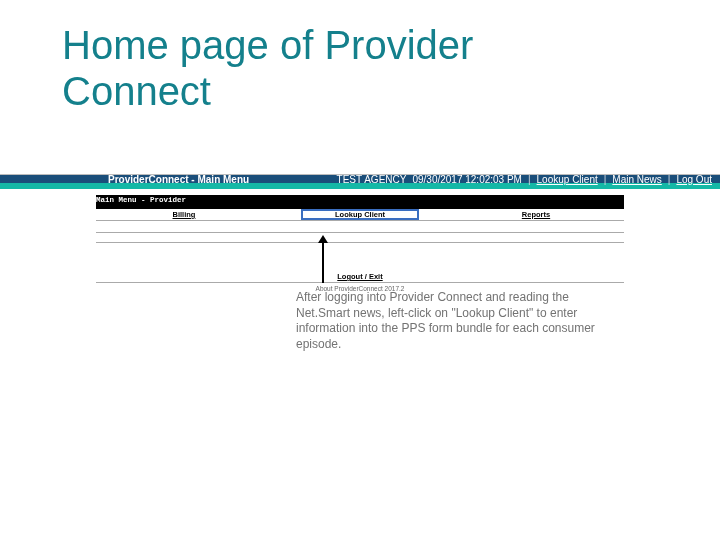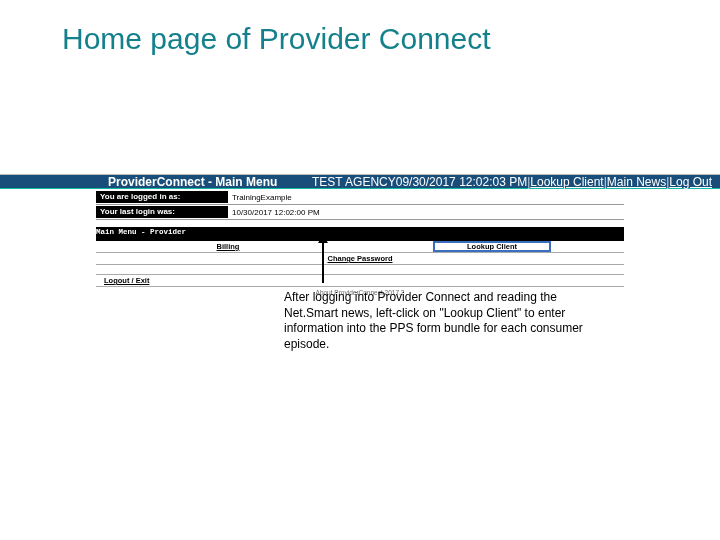--- a/index.html
+++ b/index.html
@@ -6,52 +6,52 @@
   body {
     width: 720px;
     height: 540px;
     background: #fff;
     font-family: Arial, Helvetica, sans-serif;
     position: relative;
     overflow: hidden;
   }
   .title {
     color: #14808c;
-    font-size: 30px;
+    font-size: 40px;
     font-weight: 400;
     line-height: 1.15;
     padding: 22px 0 0 62px;
     max-width: 500px;
   }
   .app-region {
     position: absolute;
     top: 174px;
     left: 0;
     width: 720px;
   }
   .topbar {
     background: #1a4e7a;
     color: #fff;
-    font-size: 12px;
+    font-size: 10px;
     height: 15px;
     display: flex;
     align-items: center;
     padding: 4px 8px;
     border-top: 1px solid #bcbcbc;
-    border-bottom: 1px solid #14b8a6;
+    border-bottom: 6px solid #14b8a6;
   }
   .topbar .left {
     font-weight: bold;
     padding-left: 100px;
   }
   .topbar .right {
     margin-left: auto;
     display: flex;
     align-items: center;
-    gap: 0;
+    gap: 6px;
   }
   .topbar .right .sep {
     color: #cfd8e0;
   }
   .topbar .right a {
     color: #fff;
     text-decoration: underline;
     cursor: pointer;
   }
   .info-section {
@@ -91,21 +91,22 @@
     height: 14px;
     line-height: 11px;
     font-family: Liberation Mono, monospace;
   }
   .menu-row {
     display: flex;
     border-bottom: 1px solid #aaa;
     height: 12px;
   }
   .menu-row.single {
-    justify-content: flex-start;
+    justify-content: center;
+    margin-top: 28px;
   }
   .menu-cell {
     flex: 1;
     text-align: center;
     line-height: 12px;
     position: relative;
   }
   .menu-cell a {
     color: #000;
     text-decoration: underline;
@@ -144,25 +145,25 @@
     content: "";
     position: absolute;
     top: -6px;
     left: -4px;
     border-left: 5px solid transparent;
     border-right: 5px solid transparent;
     border-bottom: 8px solid #000;
   }
   .caption {
     position: absolute;
-    left: 284px;
+    left: 296px;
     top: 290px;
     width: 310px;
     font-size: 12px;
-    color: #000000;
+    color: #737373;
     line-height: 1.3;
   }
 </style>
 </head>
 <body>
 
 <h1 class="title">Home page of Provider Connect</h1>
 
 <div class="app-region">
 
@@ -173,50 +174,38 @@
       <span>09/30/2017 12:02:03 PM</span>
       <span class="sep">|</span>
       <a>Lookup Client</a>
       <span class="sep">|</span>
       <a>Main News</a>
       <span class="sep">|</span>
       <a>Log Out</a>
     </div>
   </div>
 
-  <div class="info-section">
-    <div class="info-row">
-      <div class="info-label">You are logged in as:</div>
-      <div class="info-value">TrainingExample</div>
-    </div>
-    <div class="info-divider"></div>
-    <div class="info-row">
-      <div class="info-label">Your last login was:</div>
-      <div class="info-value">10/30/2017 12:02:00 PM</div>
-    </div>
-    <div class="info-divider"></div>
-  </div>
 
   <div class="menu-section">
     <div class="menu-header">Main Menu - Provider</div>
 
     <div class="menu-row">
       <div class="menu-cell">
         <a>Billing</a>
       </div>
       <div class="menu-cell">
         <a>Lookup Client</a>
         <div class="highlight-box"></div>
       </div>
+      <div class="menu-cell">
+        <a>Reports</a>
+      </div>
     </div>
 
     <div class="menu-row">
-      <div class="menu-cell">
-        <a>Change Password</a>
-      </div>
     </div>
 
     <div class="spacer-row"></div>
 
     <div class="menu-row single">
       <div class="menu-cell" style="flex:0 0 auto; padding:0 8px;">
         <a>Logout / Exit</a>
       </div>
     </div>
 

